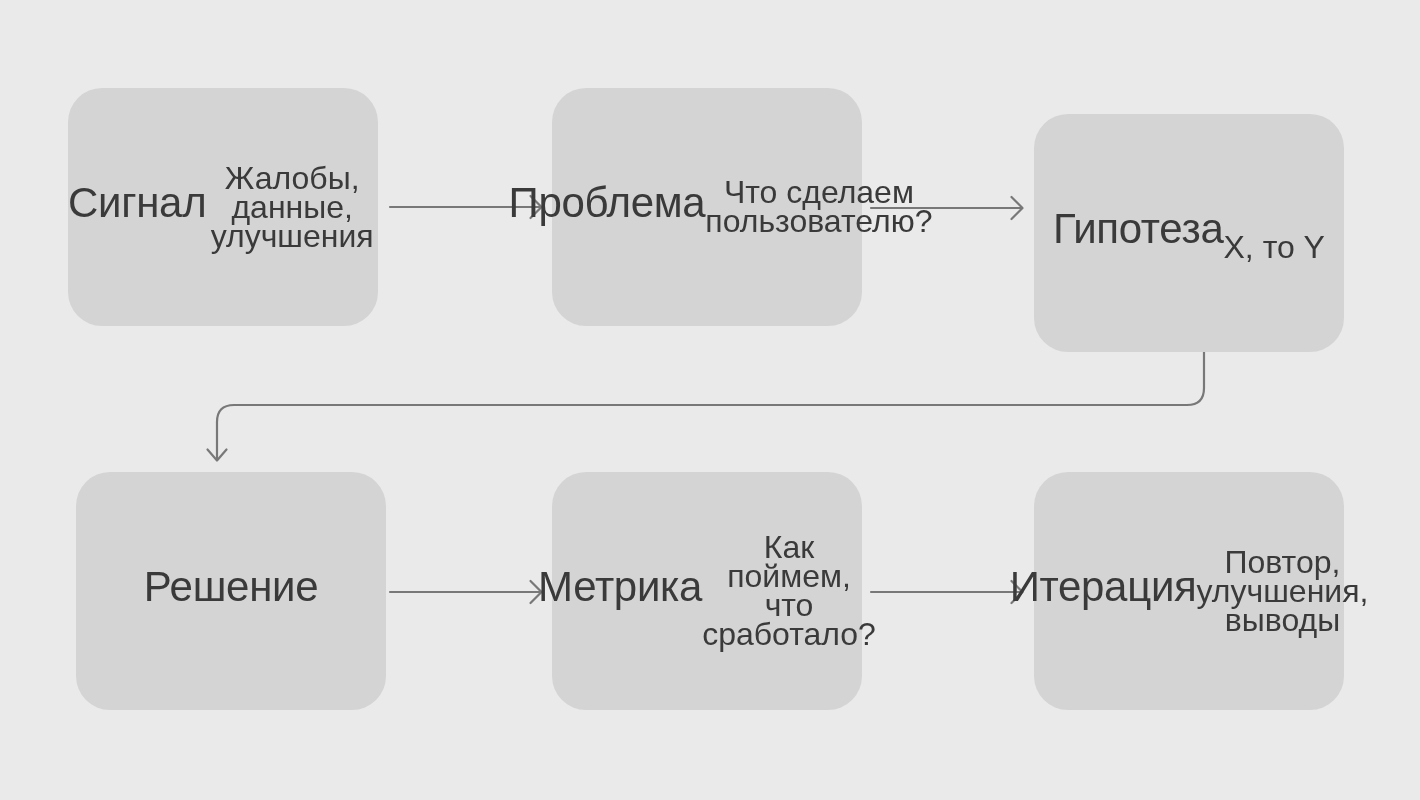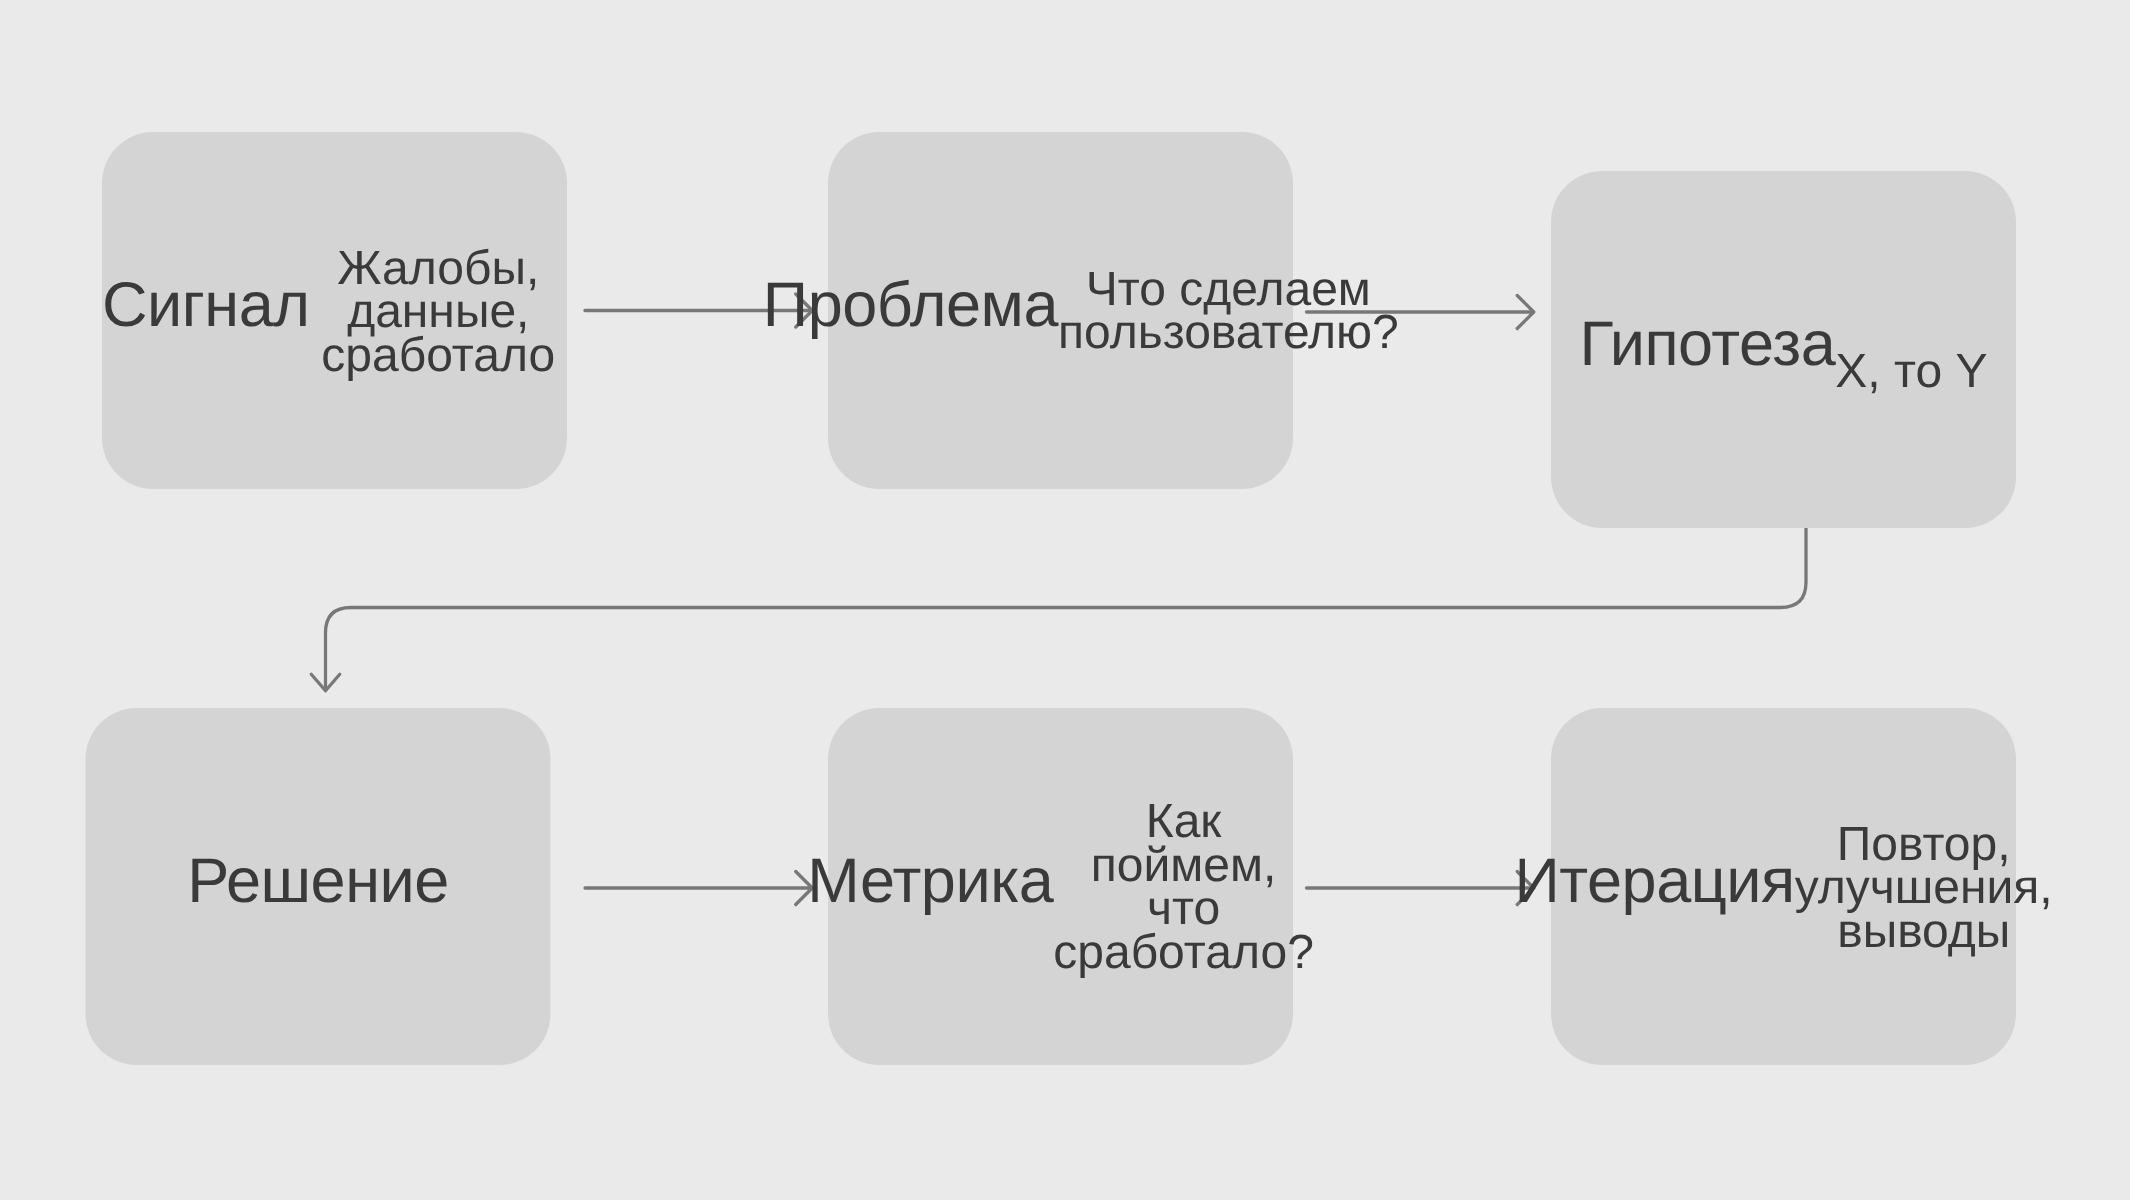--- a/index.html
+++ b/index.html
@@ -43,21 +43,21 @@
   }
   .node-subtitle {
     font-size: 32px;
     line-height: 29px;
     font-weight: 400;
     color: var(--text);
   }
   .n1 { left: 68px;   top: 88px;  }
   .n2 { left: 552px;  top: 88px; padding-left: 27px;  }
   .n3 { left: 1034px; top: 95px; margin-top: 19px;  }
-  .n4 { left: 57px;   top: 472px; }
+  .n4 { left: 76px;   top: 472px; }
   .n5 { left: 552px;  top: 472px; }
   .n6 { left: 1034px; top: 472px; }
   .connector-layer {
     position: absolute;
     left: 0; top: 0;
     width: 1420px;
     height: 800px;
     pointer-events: none;
   }
   .connector-layer path {
@@ -93,21 +93,21 @@
     <g>
       <path d="M871 592 L1022 592"></path>
       <path d="M1011.5 581 L1022.5 592 L1011.5 603"></path>
     </g>
   </svg>
 
   <div class="node n1">
     <div class="node-title">Сигнал</div>
     <div class="node-subtitle">
       <span>Жалобы, данные,</span><br>
-      <span>сработало</span>
+      <span>улучшения</span>
     </div>
   </div>
 
   <div class="node n2">
     <div class="node-title">Проблема</div>
     <div class="node-subtitle">
       <span>Что сделаем</span><br>
       <span>пользователю?</span>
     </div>
   </div>

